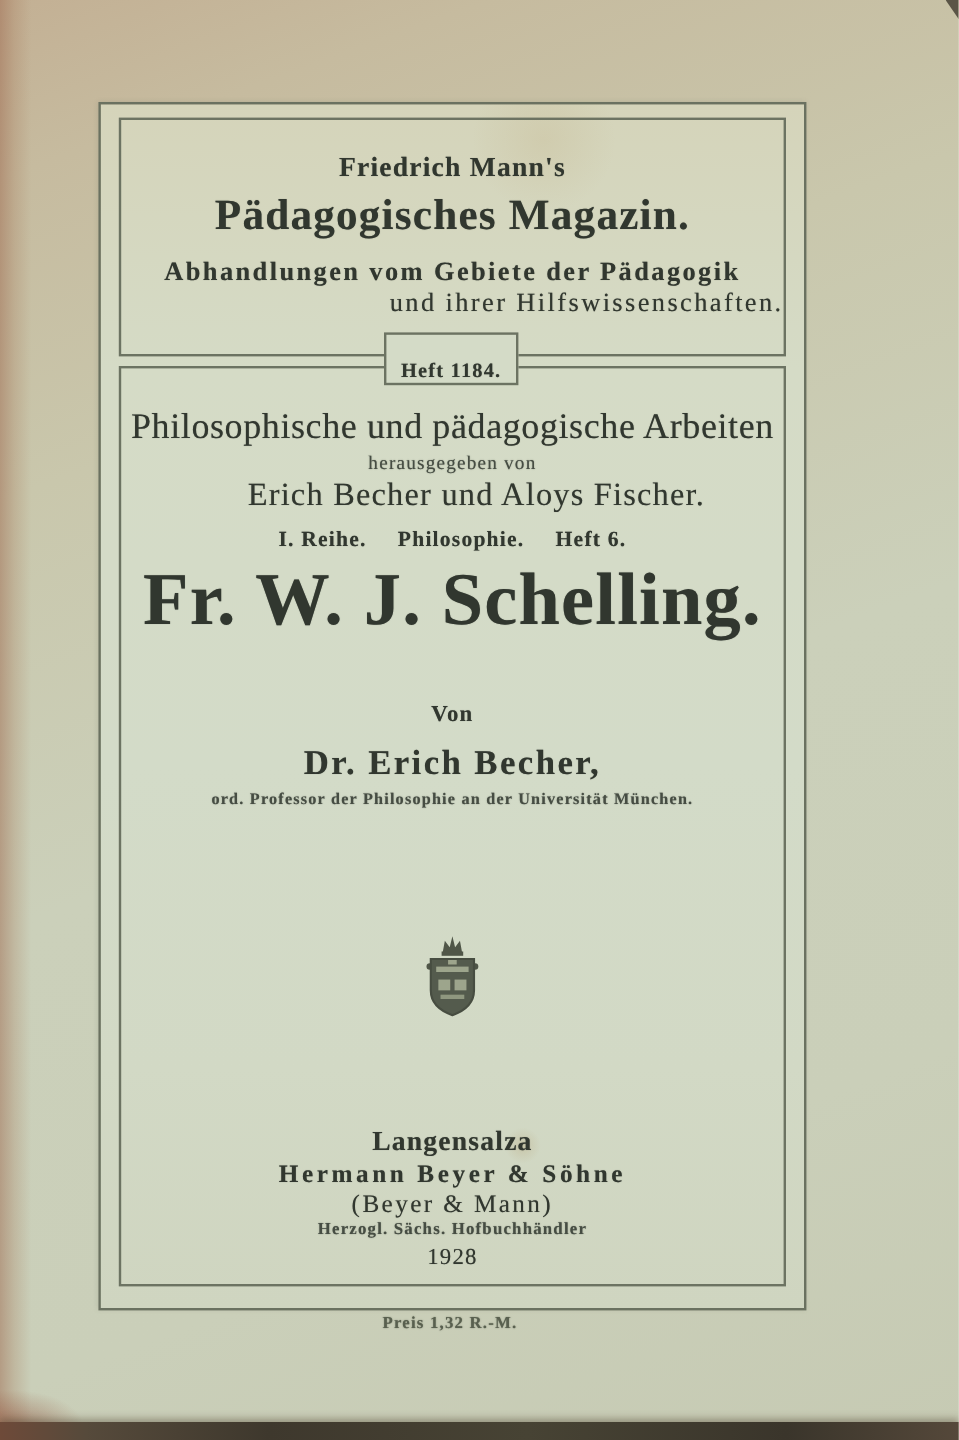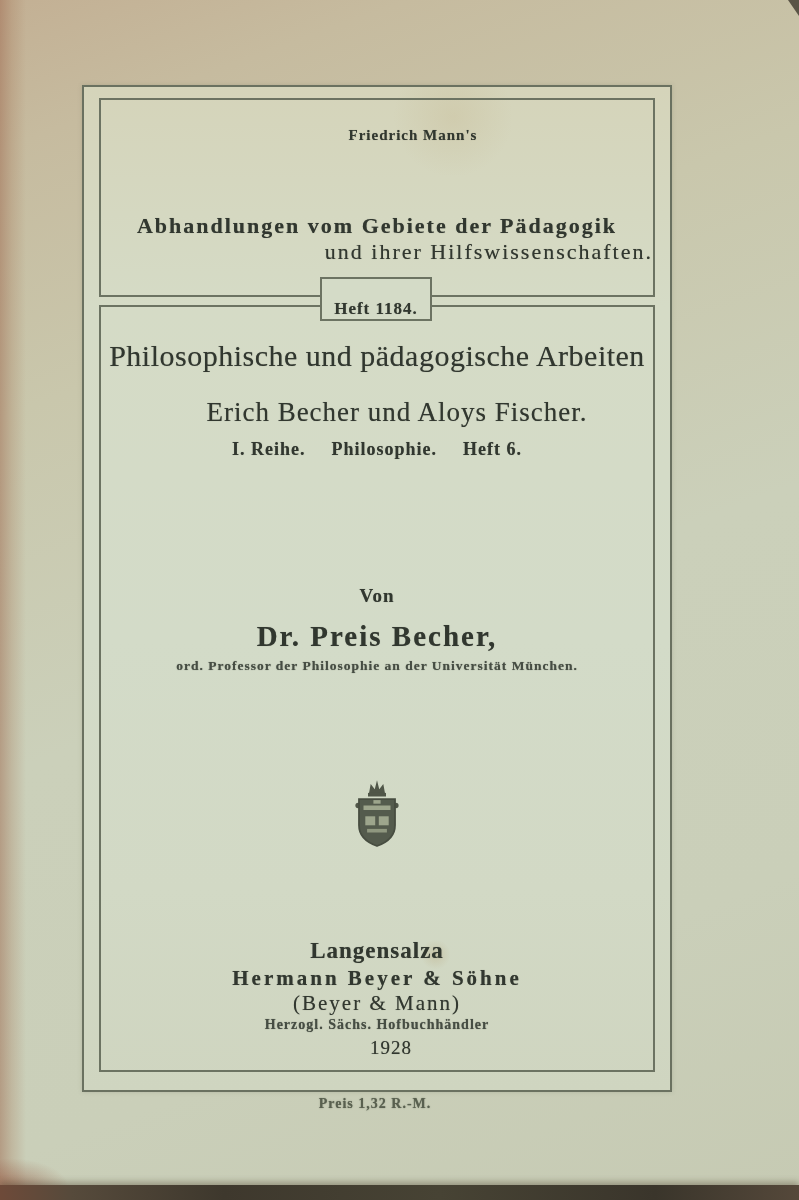--- a/index.html
+++ b/index.html
@@ -30,21 +30,21 @@
     box-shadow:0 0 4px rgba(110,115,95,.25);}
   .header-box{position:absolute;left:15px;top:11px;width:552px;height:195px;border:2px solid #6c7362;}
   .main-box{position:absolute;left:15px;top:218px;width:552px;height:763px;border:2px solid #6c7362;}
   .issue-badge{position:absolute;left:236px;top:190px;width:108px;height:40px;border:2px solid #6c7362;
     background:#d4dbc7;z-index:3;display:flex;align-items:flex-end;justify-content:center;}
 
   .tcenter{position:absolute;left:0;width:100%;text-align:center;color:#31372f;}
   .ink{color:#31372f;text-shadow:0 0 .7px rgba(49,55,47,.55);}
   .ink-soft{color:#464d43;text-shadow:0 0 1px rgba(70,77,67,.7);}
 
-  .masthead-pub{top:27px;font-size:15px;font-weight:bold;letter-spacing:1px;padding-left:36px;}
+  .masthead-pub{top:27px;font-size:23px;font-weight:bold;letter-spacing:1px;}
   .masthead-title{top:58px;font-size:36px;font-weight:bold;letter-spacing:1px;}
   .masthead-sub1{top:113px;font-size:22px;font-weight:bold;letter-spacing:2px;}
   .masthead-sub2{top:139px;font-size:22px;font-weight:normal;letter-spacing:2px;text-align:right;}
   .badge-label{font-size:17px;font-weight:bold;letter-spacing:1px;}
 
   .series-title{top:32px;font-size:30px;letter-spacing:.5px;}
   .series-hrsg{top:71px;font-size:16px;letter-spacing:1px;}
   .series-editors{top:90px;font-size:27px;letter-spacing:1px;margin-left:20px;}
   .series-line{top:132px;font-size:18px;font-weight:bold;letter-spacing:1px;}
   .series-line span{margin:0 13px;}
@@ -52,54 +52,57 @@
   .von{top:278px;font-size:19px;font-weight:bold;letter-spacing:1px;}
   .author{top:313px;font-size:29px;font-weight:bold;letter-spacing:2px;}
   .affiliation{top:351px;font-size:13.5px;font-weight:bold;letter-spacing:1px;}
 
   .crest{position:absolute;left:249px;top:470px;width:54px;height:84px;filter:blur(.4px);opacity:.92;}
 
   .imprint-city{top:631px;font-size:23px;font-weight:bold;letter-spacing:1px;}
   .imprint-pub{top:659px;font-size:21px;font-weight:bold;letter-spacing:3px;}
   .imprint-paren{top:684px;font-size:21px;font-weight:normal;letter-spacing:2px;}
   .imprint-court{top:710px;font-size:14px;font-weight:bold;letter-spacing:1px;}
-  .imprint-year{top:730px;font-size:19px;letter-spacing:1px;padding-left:14px;}
+  .imprint-year{top:730px;font-size:19px;letter-spacing:1px;}
 
   .price{position:absolute;left:82px;width:586px;top:1096px;text-align:center;
     font-size:14px;font-weight:bold;color:#59604f;letter-spacing:1px;
     text-shadow:0 0 1.2px rgba(89,96,79,.8);}
 </style>
 </head>
 <body>
 
 <div class="left-edge"></div>
 <div class="top-right-mark"></div>
 
 <div class="outer-frame">
 
   <div class="header-box">
     <div class="tcenter ink masthead-pub">Friedrich Mann's</div>
+    <div class="tcenter ink masthead-title">Pädagogisches Magazin.</div>
     <div class="tcenter ink masthead-sub1">Abhandlungen vom Gebiete der Pädagogik</div>
     <div class="tcenter ink masthead-sub2">und ihrer Hilfswissenschaften.</div>
   </div>
 
   <div class="issue-badge">
     <span class="badge-label ink">Heft 1184.</span>
   </div>
 
   <div class="main-box">
     <div class="tcenter ink series-title">Philosophische und pädagogische Arbeiten</div>
+    <div class="tcenter ink-soft series-hrsg">herausgegeben von</div>
     <div class="tcenter ink series-editors">Erich Becher und Aloys Fischer.</div>
     <div class="tcenter ink series-line">
       <span>I. Reihe.</span><span>Philosophie.</span><span>Heft 6.</span>
     </div>
 
+    <div class="tcenter ink work-title">Fr. W. J. Schelling.</div>
 
     <div class="tcenter ink von">Von</div>
-    <div class="tcenter ink author">Dr. Preis Becher,</div>
+    <div class="tcenter ink author">Dr. Erich Becher,</div>
     <div class="tcenter ink-soft affiliation">ord. Professor der Philosophie an der Universität München.</div>
 
     <svg class="crest" viewBox="0 0 60 90" xmlns="http://www.w3.org/2000/svg">
       <path d="M21 17 L23 6 L27.5 12 L30 2 L32.5 12 L37 6 L39 17 Z" fill="#454b3e"></path>
       <rect x="20" y="16" width="20" height="4" fill="#454b3e"></rect>
       <circle cx="9" cy="30" r="3" fill="#454b3e"></circle>
       <circle cx="51" cy="30" r="3" fill="#454b3e"></circle>
       <path d="M10 23 H50 V52 Q50 68 30 75 Q10 68 10 52 Z" fill="#4a5143" stroke="#3c4236" stroke-width="2"></path>
       <rect x="15" y="30" width="30" height="5" fill="#99a188"></rect>
       <rect x="17" y="42" width="11" height="10" fill="#99a188"></rect>

